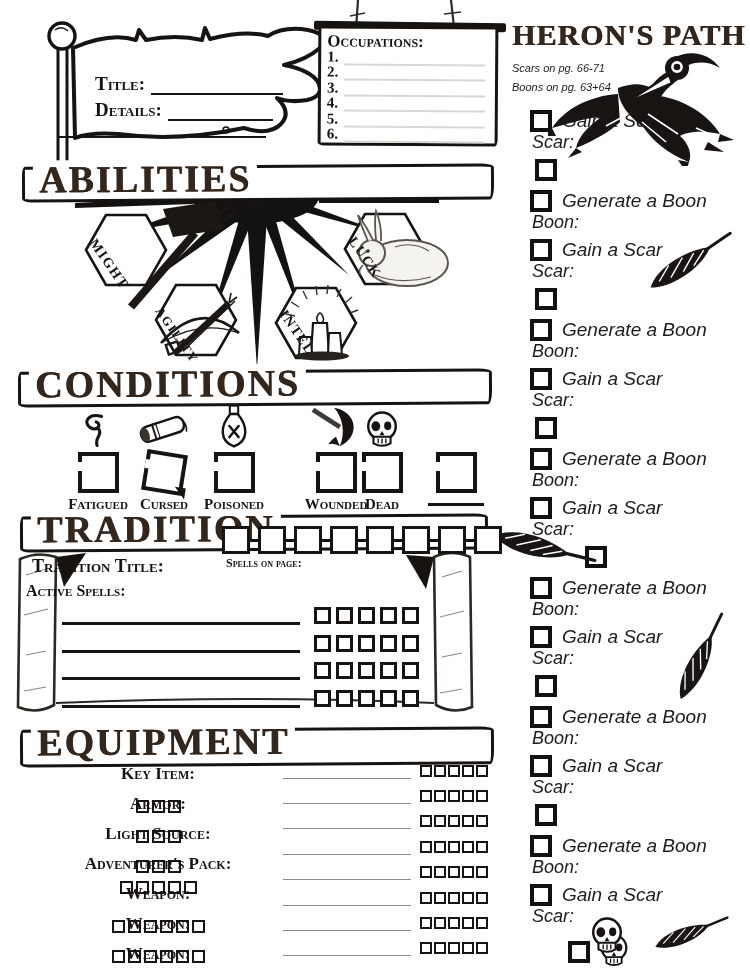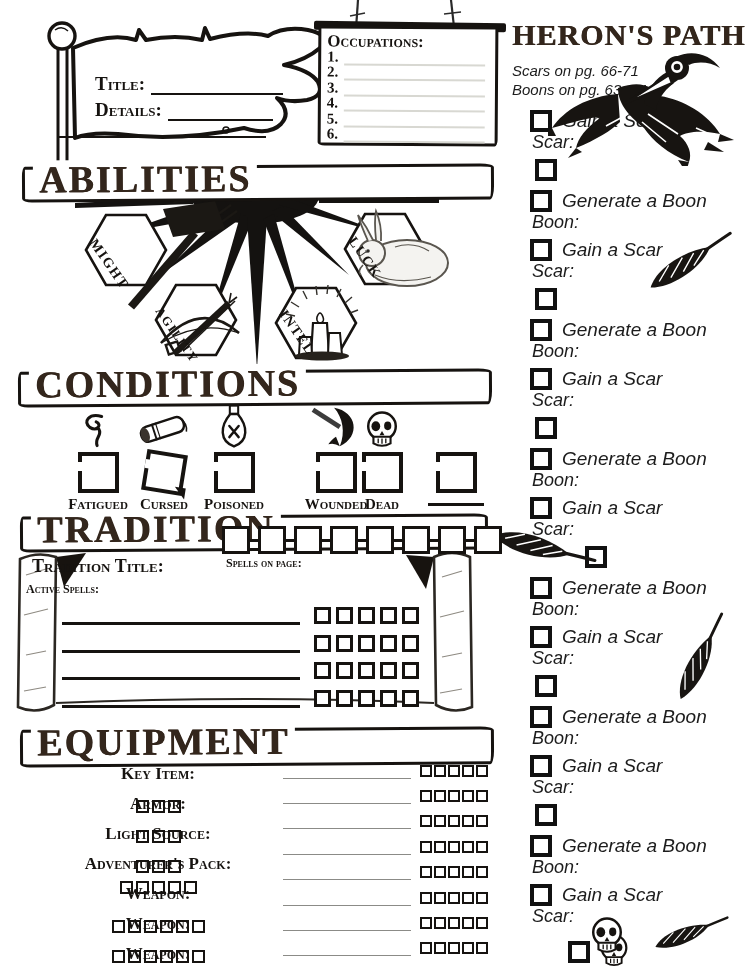--- a/index.html
+++ b/index.html
@@ -63,21 +63,21 @@
   .eq-box{width:9px;height:9px;border:2.5px solid #161310;background:#fff;}
   #eq-right{position:absolute;left:283px;top:758px;width:214px;}
   .eqr-row{display:flex;align-items:center;height:25.4px;}
   .eqr-line{width:128px;border-bottom:1.5px solid #8b8b87;height:15px;margin-right:9px;}
   .eqr-boxes{display:flex;gap:2px;}
   .eqr-box{width:8px;height:8px;border:2.5px solid #161310;background:#fff;}
 
   
   #hp-title{position:absolute;left:512px;top:20px;font-size:30px;letter-spacing:1px;width:236px;}
   .hp-note{position:absolute;left:512px;font-family:"Liberation Sans",sans-serif;font-style:italic;
-           font-size:15px;color:#1c1c1c;}
+           font-size:11px;color:#1c1c1c;}
   #hp-list{position:absolute;left:512px;top:110px;width:238px;}
   .hp-row{display:flex;align-items:center;gap:10px;margin-left:18px;}
   .hp-box{width:14px;height:14px;border:4px solid #111;background:#fff;flex:0 0 auto;}
   .hp-label{font-family:"Liberation Sans",sans-serif;font-style:italic;font-size:19px;color:#1c1c1c;white-space:nowrap;}
   .hp-sub{font-family:"Liberation Sans",sans-serif;font-style:italic;font-size:18px;color:#1c1c1c;
           margin-left:20px;height:20px;line-height:20px;}
   .hp-item{margin-bottom:7px;}
   .hp-solo{margin:0 0 9px 23px;display:flex;align-items:center;gap:7px;}
   .hp-solo.right{margin-left:73px;}
   .hp-solo.skulled{margin-left:56px;}
@@ -359,21 +359,21 @@
       <line x1="432" y1="32" x2="452" y2="26"></line>
         <line x1="430" y1="72" x2="454" y2="66"></line>
       <line x1="432" y1="112" x2="452" y2="108"></line>
         <line x1="430" y1="148" x2="452" y2="144"></line>
     </g>
     <path d="M46,158 Q240,150 424,158" fill="none" stroke="#2b2722" stroke-width="2"></path>
   </svg>
   <div class="abs sc" style="left:32px;top:556px;font-size:18px">Tradition Title:</div>
   <div class="abs" style="left:170px;top:560px;width:45px;border-bottom:2px solid #0000;height:14px"></div>
   <div class="abs sc" style="left:226px;top:556px;font-size:12px">Spells on page:</div>
-  <div class="abs sc" style="left:26px;top:582px;font-size:12px">Active Spells:</div>
+  <div class="abs sc" style="left:26px;top:582px;font-size:16px">Active Spells:</div>
   <div id="spell-rows" class="abs" style="left:62px;top:602px;width:380px">
       <div class="spell-row">
         <span class="spell-line"></span>
         <span class="spell-boxes">
           <span class="spell-box"></span>
           <span class="spell-box"></span>
           <span class="spell-box"></span>
           <span class="spell-box"></span>
           <span class="spell-box"></span>
         </span>

